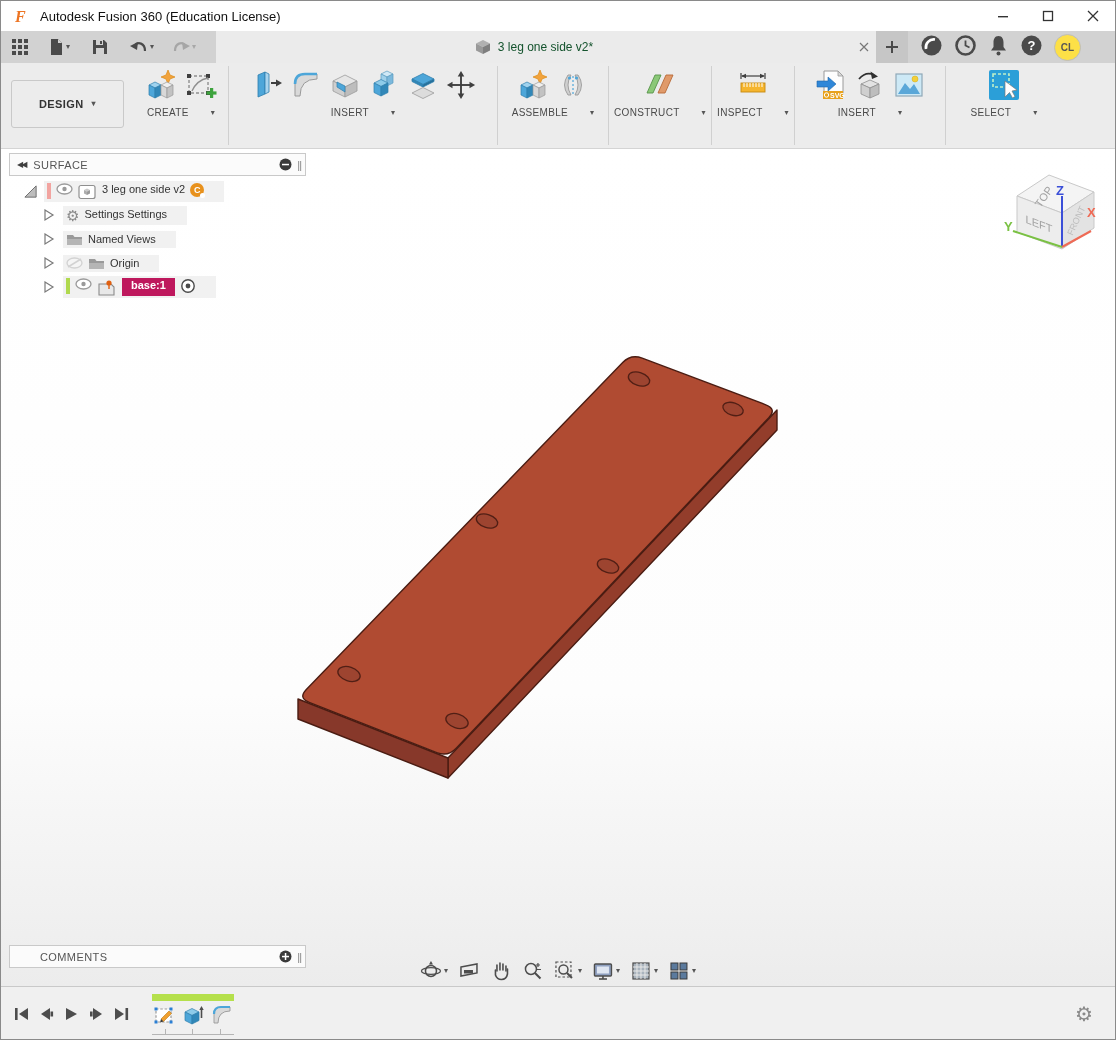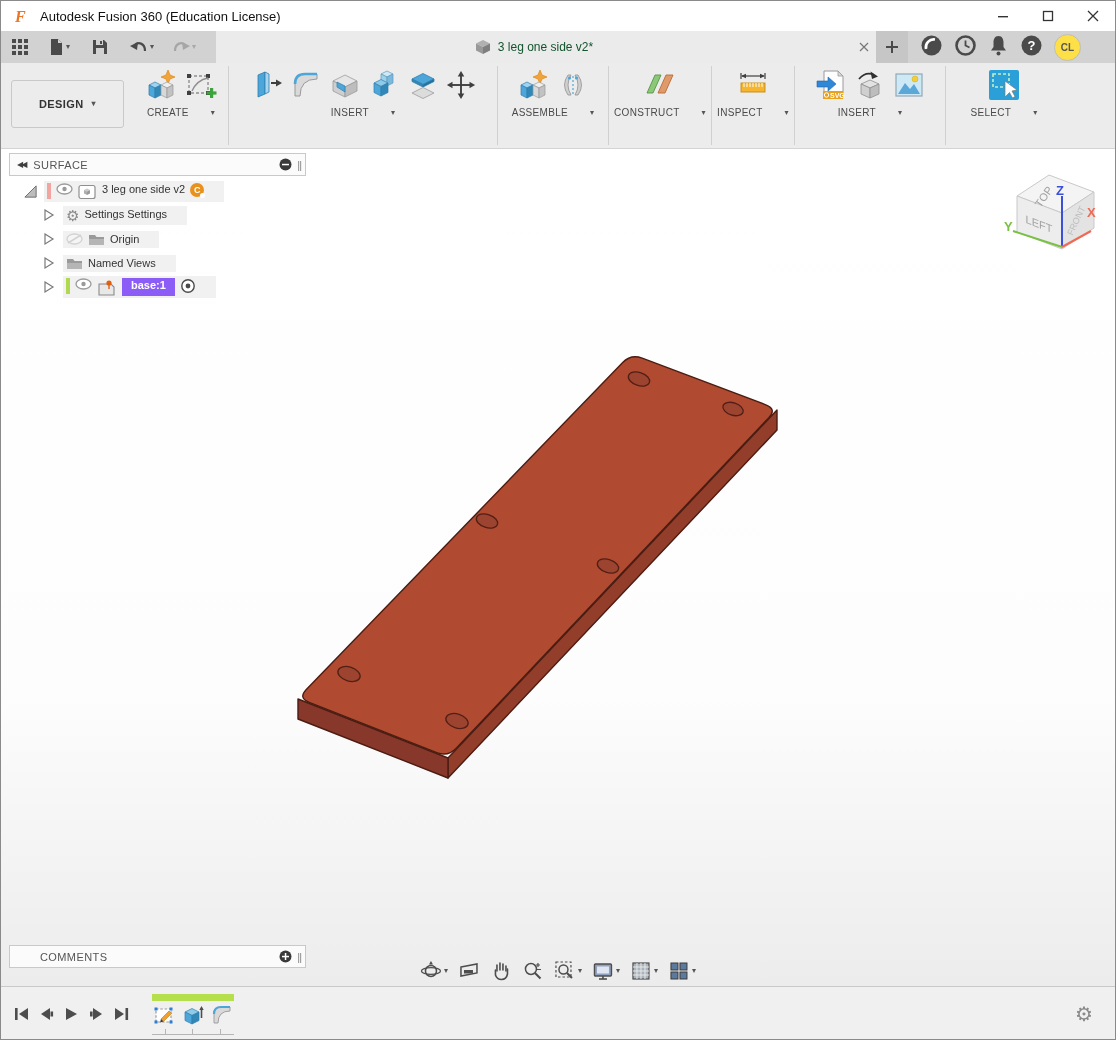--- a/index.html
+++ b/index.html
@@ -48,21 +48,21 @@
   
   .panel-bar { position:absolute; left:8px; width:297px; height:23px; background:#fbfbfb; border:1px solid #c9c9c9; display:flex; align-items:center; font-size:11px; color:#555; letter-spacing:.4px; }
   .browser-bar { top:4px; }
   .comments-bar { bottom:18px; }
   .panel-bar .bar-right { margin-left:auto; display:flex; align-items:center; gap:5px; padding-right:4px; }
   .grip { color:#888; font-size:11px; letter-spacing:-1px; }
   .btree { position:absolute; left:8px; top:30px; width:297px; font-size:11px; color:#333; }
   .trow { display:flex; align-items:center; height:24px; }
   .chip { display:flex; background:#f1f1f1; padding:2px 20px 2px 3px; gap:5px; }
   .colorbar { width:4px; height:16px; }
-  .sel-label { background:#8b5cf6; color:#fff; font-weight:bold; padding:1px 9px; }
+  .sel-label { background:#be185d; color:#fff; font-weight:bold; padding:1px 9px; }
   .badge { width:14px; height:14px; border-radius:50%; background:#e8911c; color:#fff; font-size:9px; font-weight:bold; display:flex; align-items:center; justify-content:center; position:relative; }
   .badge::after { content:""; position:absolute; right:-1px; bottom:-1px; width:5px; height:5px; background:#fff; border-radius:50%; }
   .gear-glyph { font-size:15px; color:#8a8a8a; line-height:1; }
 
   
   .viewcube { position:absolute; left:986px; top:10px; }
 
   
   .navbar { position:absolute; left:50%; transform:translateX(-50%); bottom:2px; height:26px; display:flex; align-items:center; gap:4px; }
   .nav-btn { display:flex; align-items:center; padding:0 3px; }
@@ -512,42 +512,42 @@
           <span class="gear-glyph">⚙</span>
           <span>Settings Settings</span>
         </span>
       </div>
       <div class="trow">
         <span style="width:34px"></span>
         <svg width="12" height="14" viewBox="0 0 12 14" style="margin-right:8px">
             <polygon points="2,2 10,7 2,12" fill="#fff" stroke="#7a7a7a" stroke-width="1.2"></polygon>
           </svg>
         <span class="chip">
+          <svg width="17" height="13" viewBox="0 0 17 13">
+              <path d="M1,2 L7,2 L8.5,4 L16,4 L16,12 L1,12 Z" fill="#9a9a9a"></path>
+              <rect x="1" y="6" width="15" height="6" fill="#b5b5b5"></rect>
+            </svg>
+          <span>Named Views</span>
+        </span>
+      </div>
+      <div class="trow">
+        <span style="width:34px"></span>
+        <svg width="12" height="14" viewBox="0 0 12 14" style="margin-right:8px">
+            <polygon points="2,2 10,7 2,12" fill="#fff" stroke="#7a7a7a" stroke-width="1.2"></polygon>
+          </svg>
+        <span class="chip">
           <svg width="17" height="12" viewBox="0 0 17 12">
               <ellipse cx="8.5" cy="6" rx="7.5" ry="5" fill="#f5f5f5" stroke="#d2d2d2" stroke-width="1.3"></ellipse>
               <line x1="2" y1="10" x2="15" y2="2" stroke="#d2d2d2" stroke-width="1.5"></line>
             </svg>
           <svg width="17" height="13" viewBox="0 0 17 13">
               <path d="M1,2 L7,2 L8.5,4 L16,4 L16,12 L1,12 Z" fill="#9a9a9a"></path>
               <rect x="1" y="6" width="15" height="6" fill="#b5b5b5"></rect>
             </svg>
           <span>Origin</span>
-        </span>
-      </div>
-      <div class="trow">
-        <span style="width:34px"></span>
-        <svg width="12" height="14" viewBox="0 0 12 14" style="margin-right:8px">
-            <polygon points="2,2 10,7 2,12" fill="#fff" stroke="#7a7a7a" stroke-width="1.2"></polygon>
-          </svg>
-        <span class="chip">
-          <svg width="17" height="13" viewBox="0 0 17 13">
-              <path d="M1,2 L7,2 L8.5,4 L16,4 L16,12 L1,12 Z" fill="#9a9a9a"></path>
-              <rect x="1" y="6" width="15" height="6" fill="#b5b5b5"></rect>
-            </svg>
-          <span>Named Views</span>
         </span>
       </div>
       <div class="trow">
         <span style="width:34px"></span>
         <svg width="12" height="14" viewBox="0 0 12 14" style="margin-right:8px">
             <polygon points="2,2 10,7 2,12" fill="#fff" stroke="#7a7a7a" stroke-width="1.2"></polygon>
           </svg>
         <span class="chip">
           <span class="colorbar" style="background:#b0d94e"></span>
           <svg width="17" height="12" viewBox="0 0 17 12">

